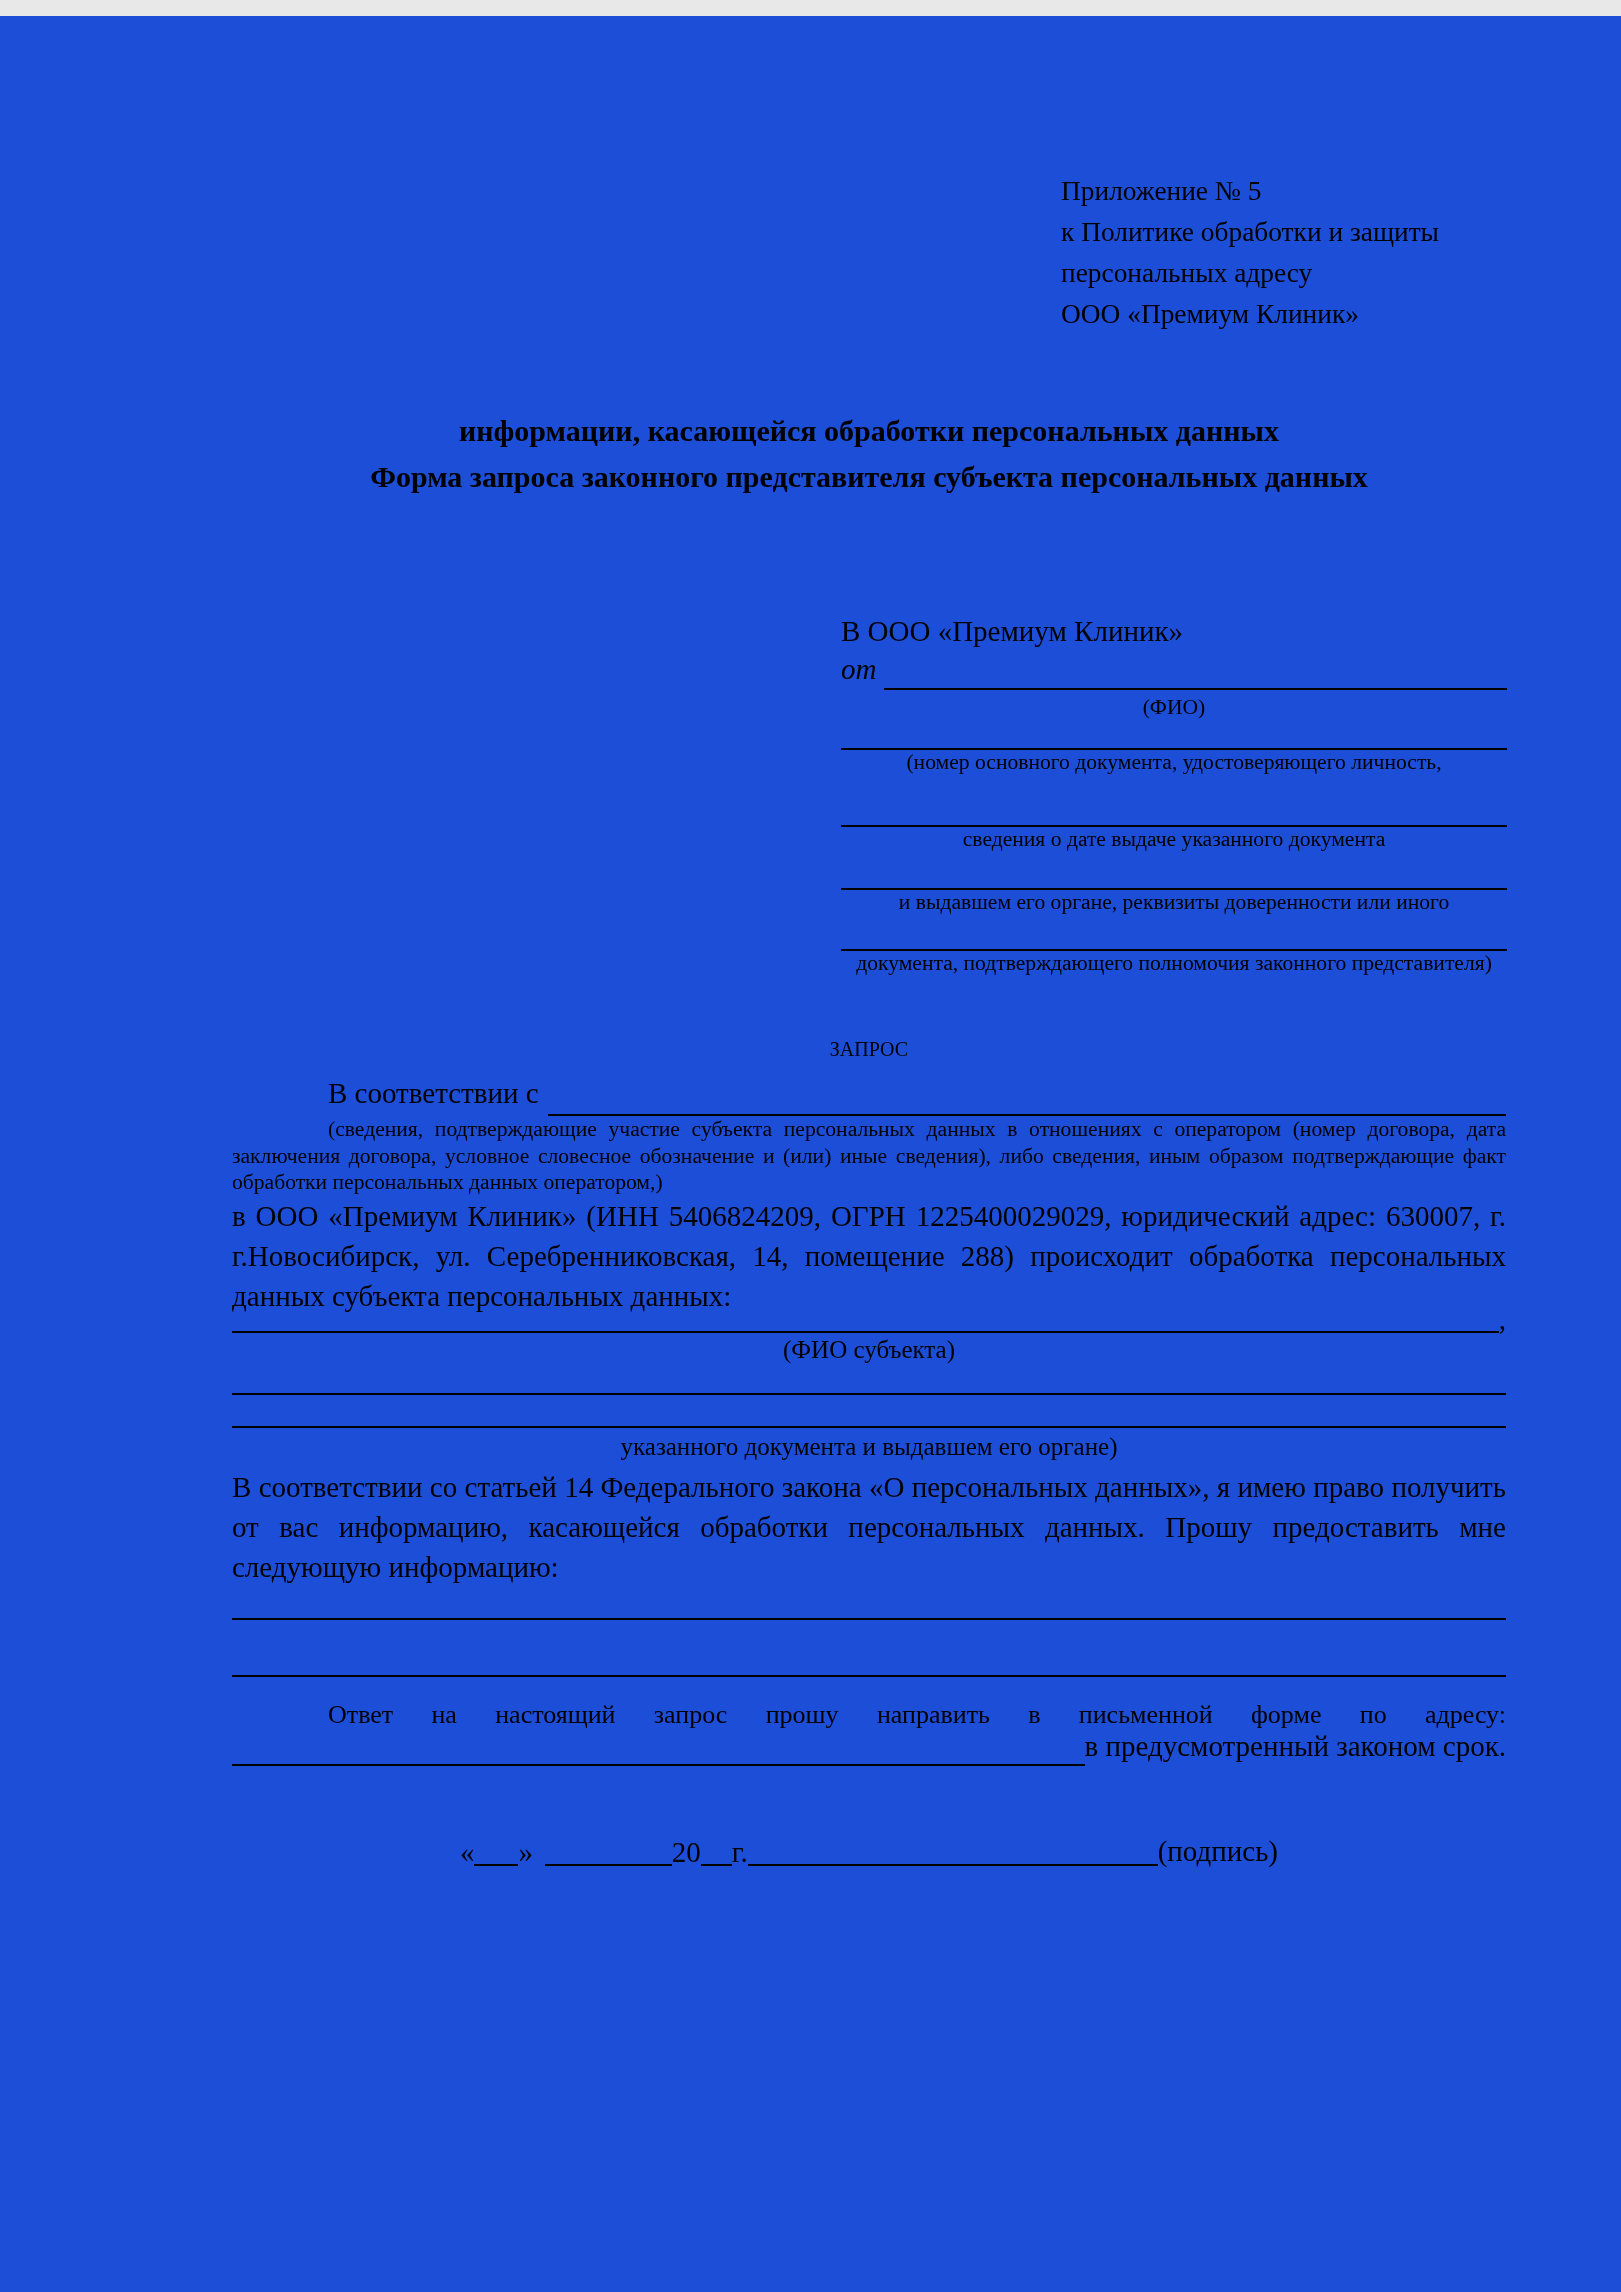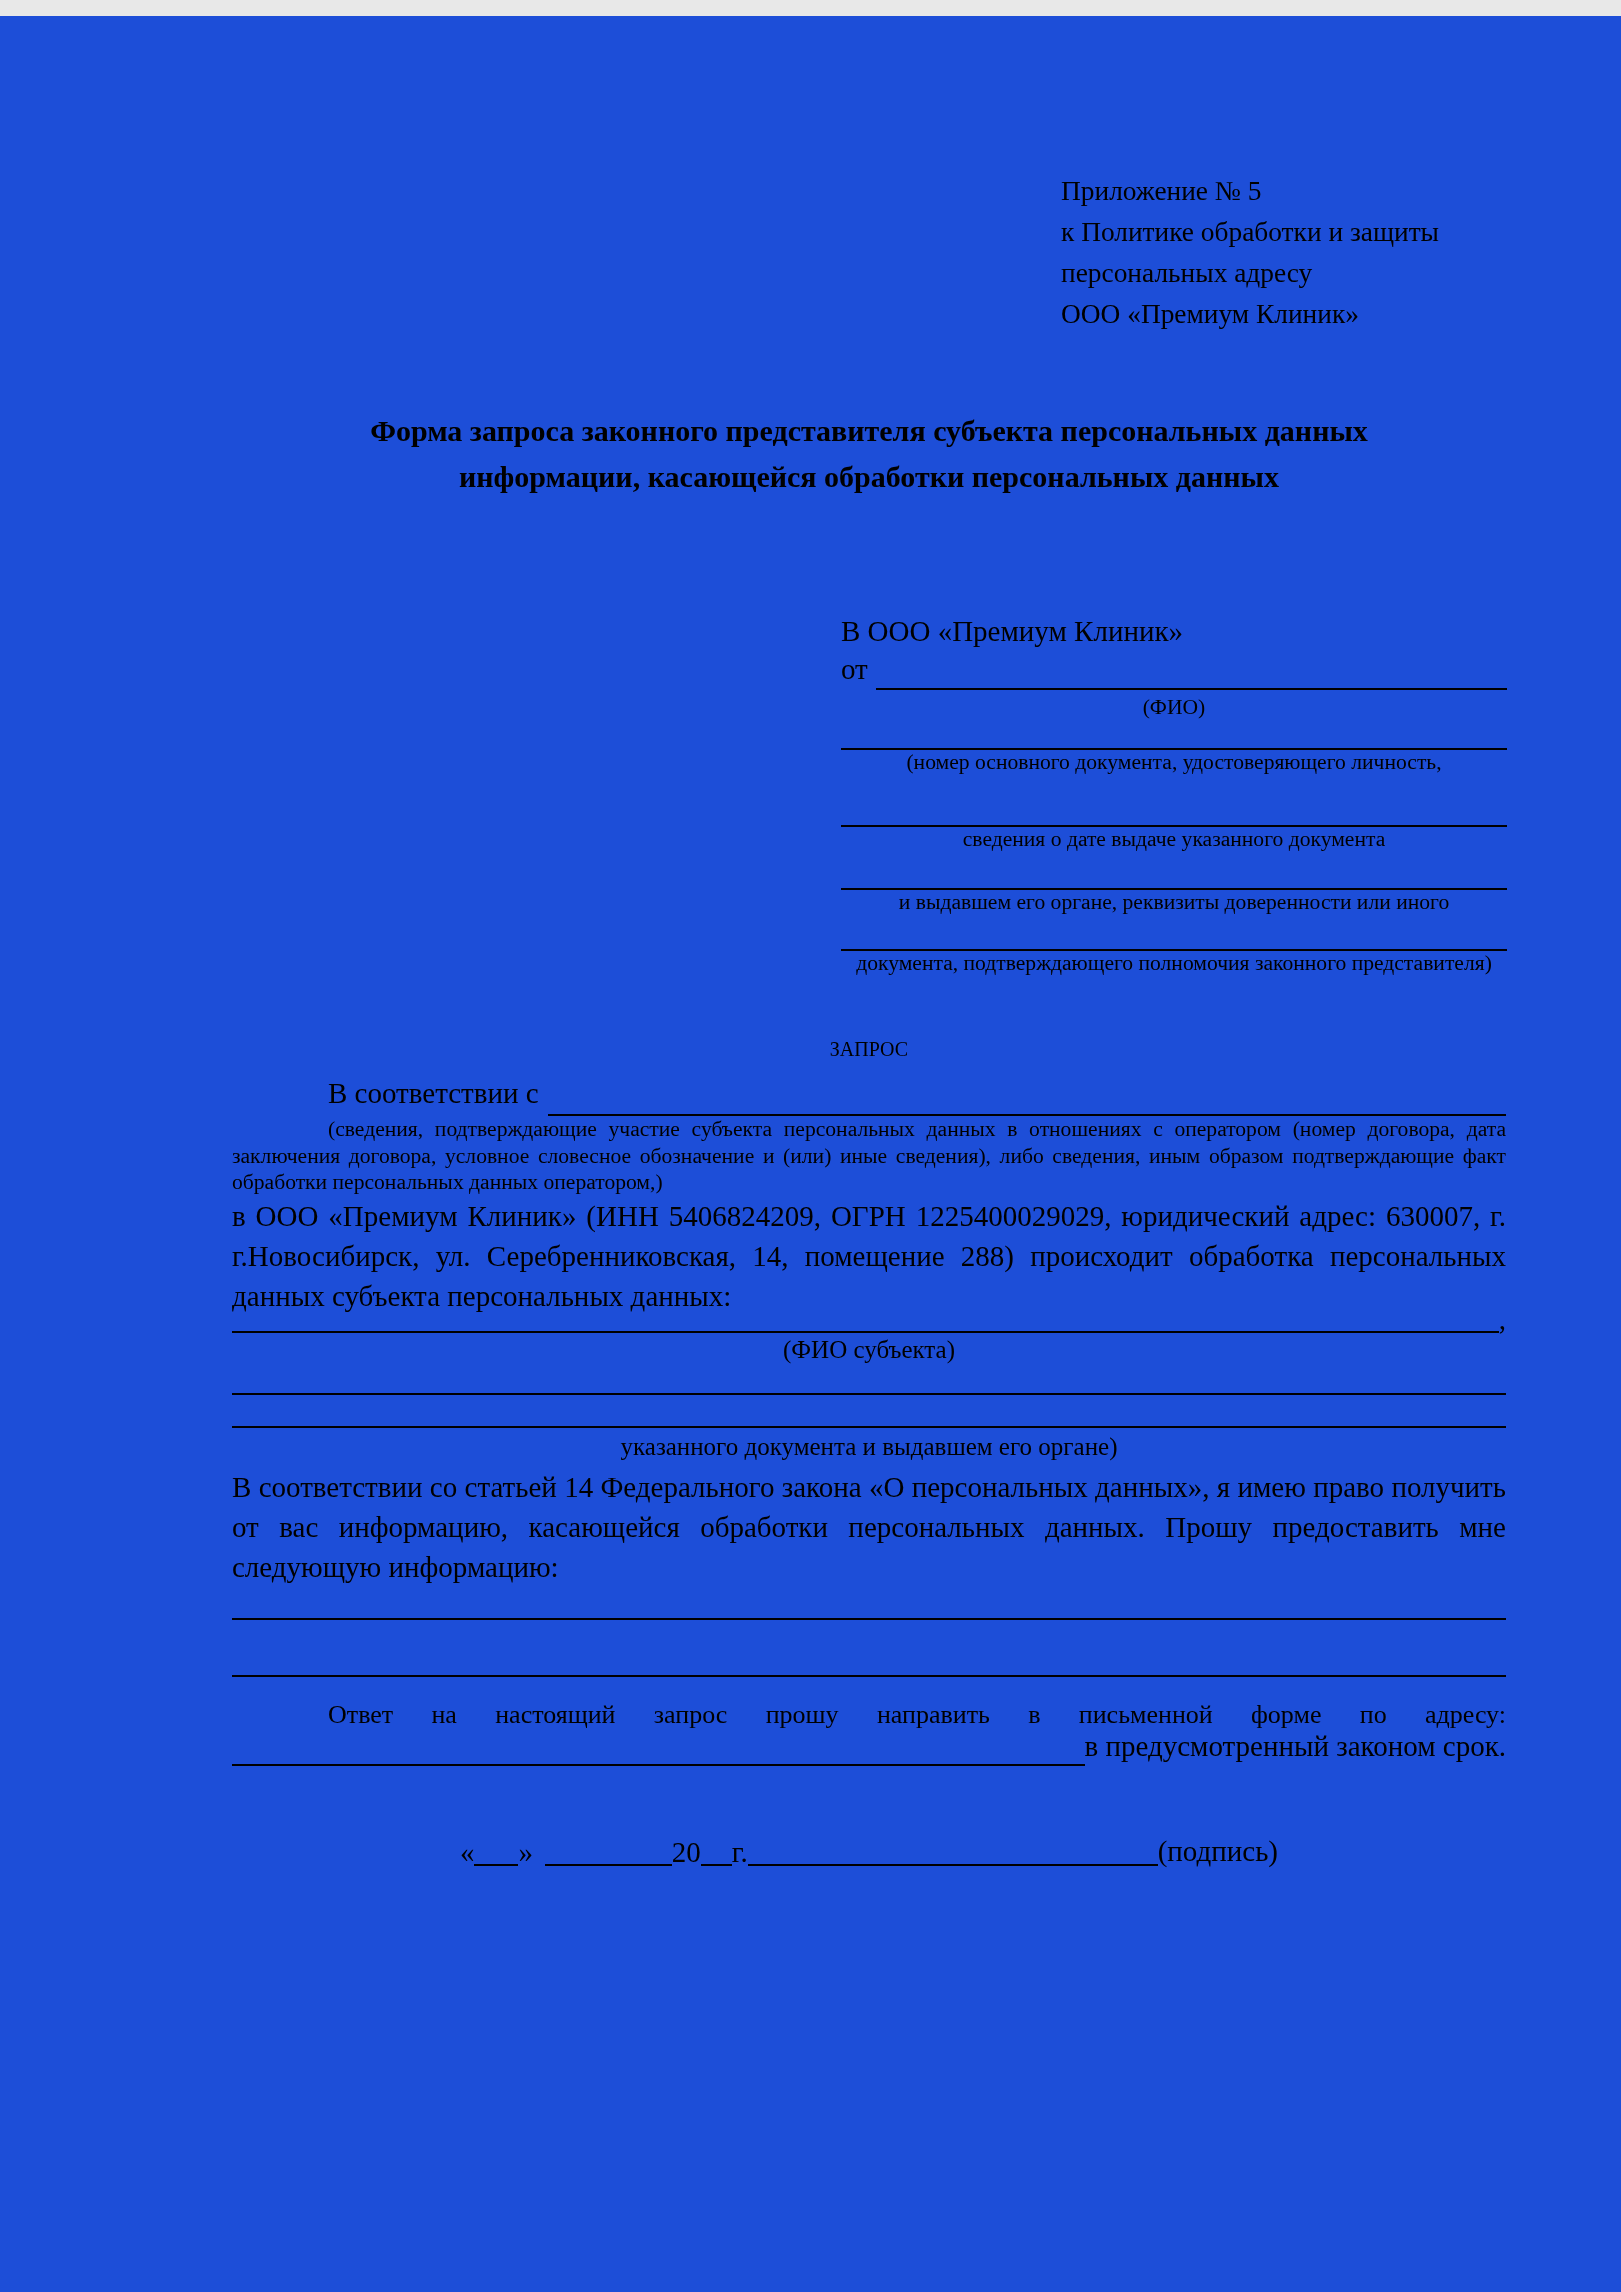--- a/index.html
+++ b/index.html
@@ -14,21 +14,21 @@
     font-family: "Liberation Serif", "DejaVu Serif", serif;
     color: #000000;
   }
   
   .header-block { margin-left: 829px; font-size: 27.4px; line-height: 41px; }
   
   .doc-title { margin-top: 73px; text-align: center; font-weight: bold; font-size: 30px; line-height: 46px; }
   
   .addressee { margin-left: 609px; width: 666px; font-size: 29px; margin-top: 110px; }
   .addr-org { line-height: 43px; }
-  .addr-from { display: flex; height: 37px; }
+  .addr-from { display: flex; height: 37px; font-style: italic; }
   .addr-from .label { line-height: 33px; margin-right: 7.8px; }
   .fill-ul { flex: 1 1 auto; border-bottom: 2px solid #000; }
   .addr-caption { font-size: 21.6px; line-height: 25.5px; text-align: center; }
   .cap-mt { margin-top: 4.9px; font-family: Liberation Serif, serif; }
   .addr-blank { border-bottom: 2px solid #000; }
   .h28 { height: 27.4px; } .h51 { height: 50px; } .h36 { height: 35px; } .h35 { height: 34px; }
   
   .zapros { margin-top: 57px; text-align: center; font-size: 20px; line-height: 31px; }
   .intro-line { display: flex; margin-top: 12.7px; height: 39px; font-size: 29px; }
   .intro-line .label { line-height: 33px; padding-left: 96px; margin-right: 9.8px; white-space: nowrap; }
@@ -58,22 +58,22 @@
 <div class="page">
 
   <div class="header-block">
     <div>Приложение № 5</div>
     <div>к Политике обработки и защиты</div>
     <div>персональных адресу</div>
     <div>ООО «Премиум Клиник»</div>
   </div>
 
   <div class="doc-title">
+    <div>информации, касающейся обработки персональных данных</div>
     <div>Форма запроса законного представителя субъекта персональных данных</div>
-    <div>информации, касающейся обработки персональных данных</div>
   </div>
 
   <div class="addressee">
     <div class="addr-org">В ООО «Премиум Клиник»</div>
     <div class="addr-from">
       <span class="label">от</span>
       <span class="fill-ul"></span>
     </div>
     <div class="addr-caption cap-mt">(ФИО)</div>
     <div class="addr-blank h28"></div>

